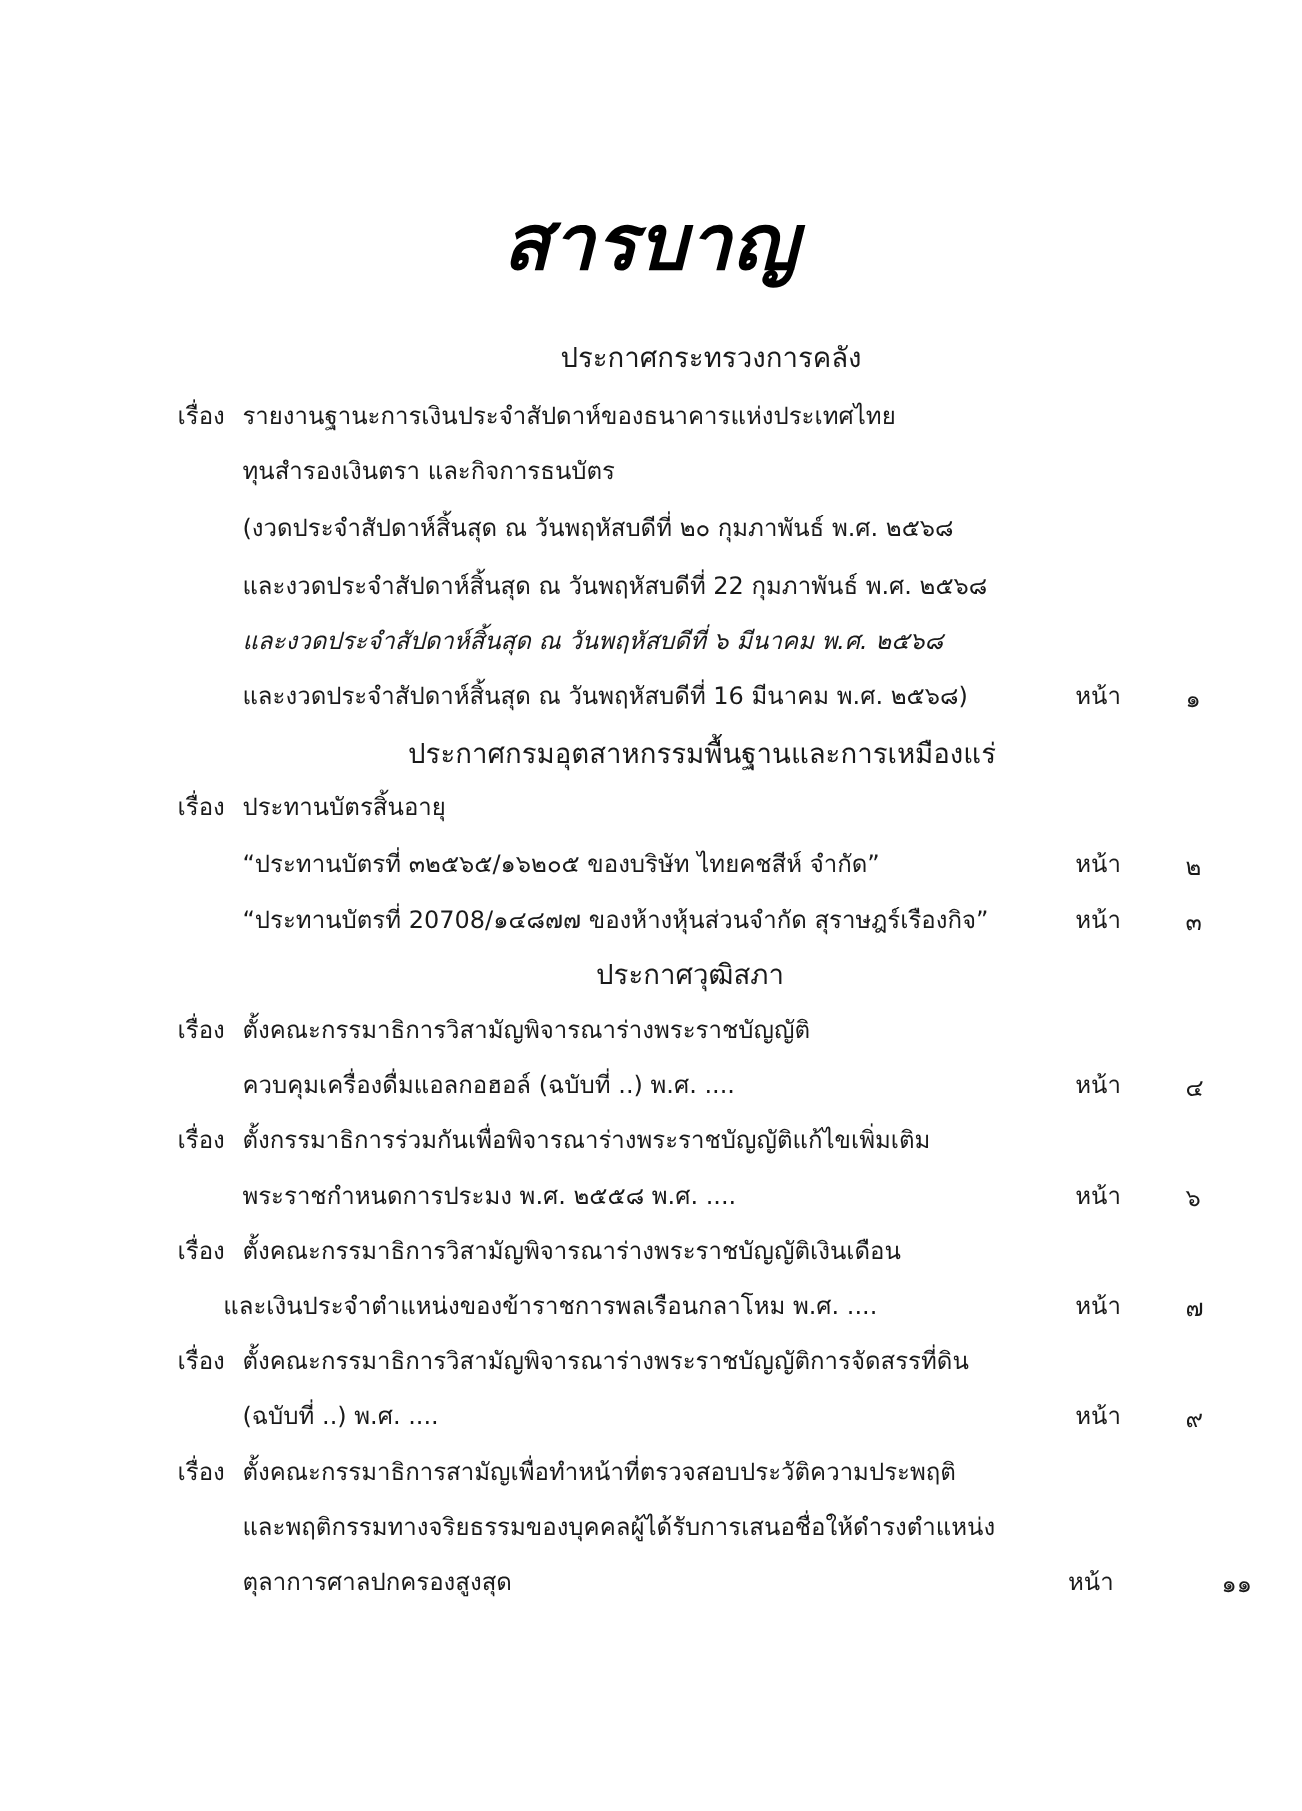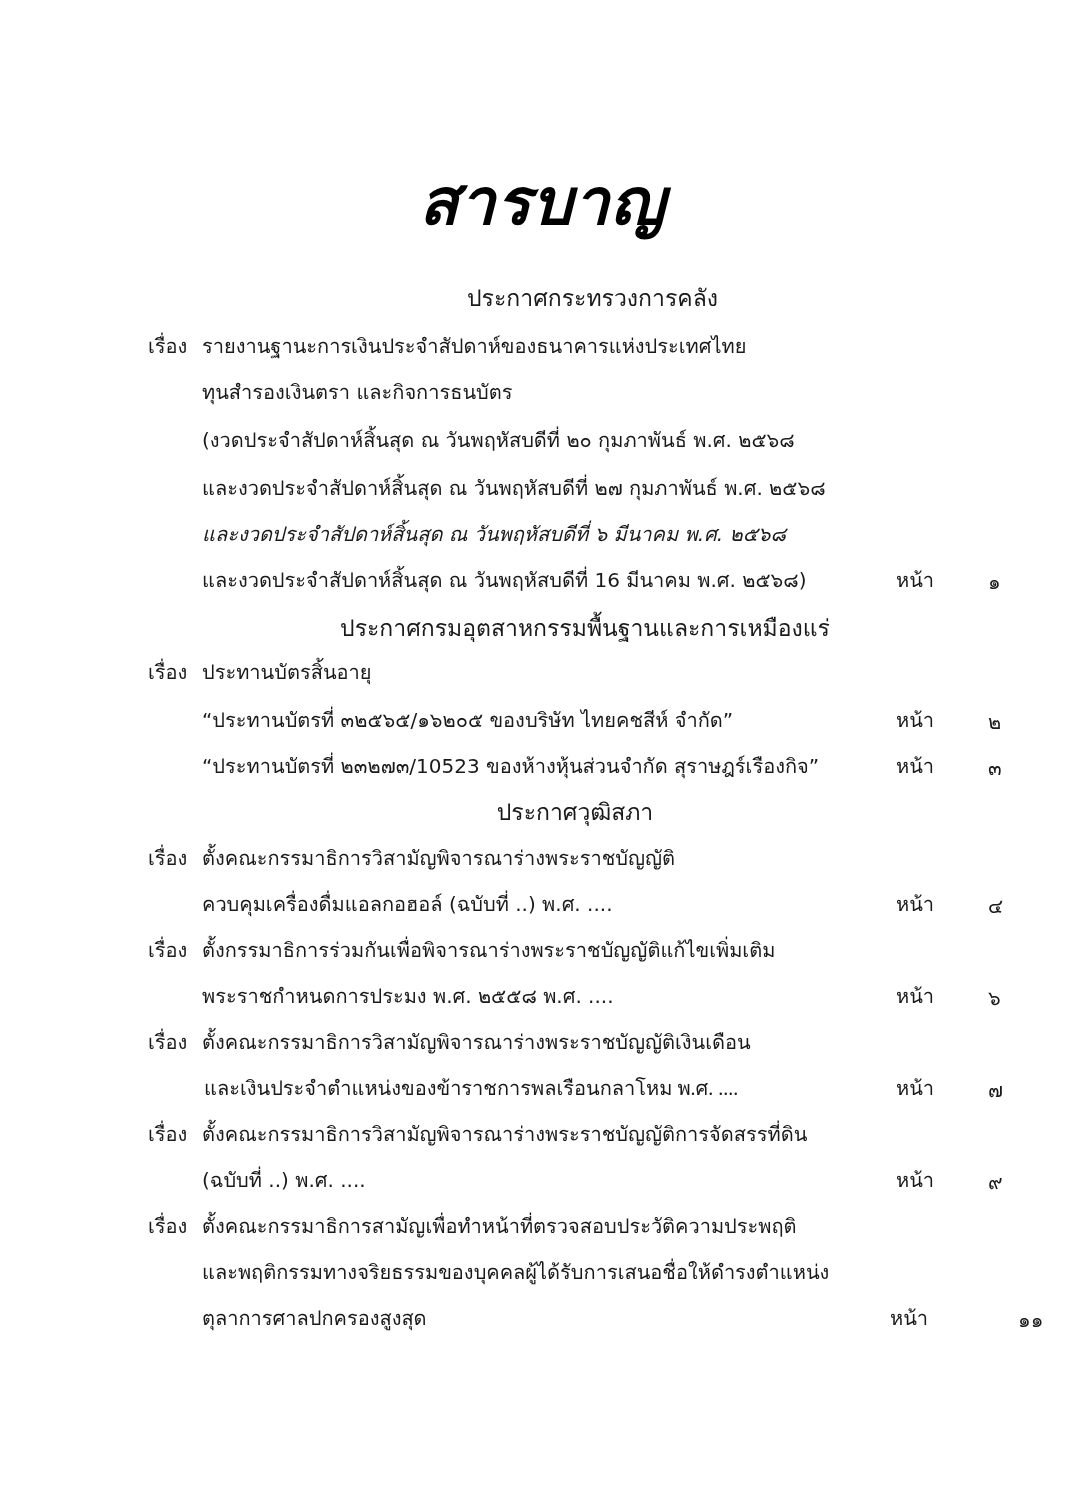--- a/index.html
+++ b/index.html
@@ -26,53 +26,53 @@
 </head>
 <body>
 
 <div class="title">สารบาญ</div>
 
 <div class="section" style="left:0;width:1185px;top:280px;">ประกาศกระทรวงการคลัง</div>
 <div class="label" style="top:330px;">เรื่อง</div>
 <div class="line" style="left:202px;top:330px;font-family:Liberation Mono, monospace;">รายงานฐานะการเงินประจำสัปดาห์ของธนาคารแห่งประเทศไทย</div>
 <div class="line" style="left:202px;top:376px;">ทุนสำรองเงินตรา  และกิจการธนบัตร</div>
 <div class="line" style="left:202px;top:424px;">(งวดประจำสัปดาห์สิ้นสุด ณ วันพฤหัสบดีที่ ๒๐ กุมภาพันธ์ พ.ศ. ๒๕๖๘</div>
-<div class="line" style="left:202px;top:472px;">และงวดประจำสัปดาห์สิ้นสุด ณ วันพฤหัสบดีที่ ๒๗ กุมภาพันธ์ พ.ศ. ๒๕๖๘</div>
+<div class="line" style="left:202px;top:472px;">และงวดประจำสัปดาห์สิ้นสุด ณ วันพฤหัสบดีที่ 22 กุมภาพันธ์ พ.ศ. ๒๕๖๘</div>
 <div class="line" style="left:202px;top:518px;font-style:italic;">และงวดประจำสัปดาห์สิ้นสุด ณ วันพฤหัสบดีที่ ๖ มีนาคม พ.ศ. ๒๕๖๘</div>
 <div class="line" style="left:202px;top:564px;">และงวดประจำสัปดาห์สิ้นสุด ณ วันพฤหัสบดีที่ 16 มีนาคม พ.ศ. ๒๕๖๘)</div>
 <div class="page-word" style="left:896px;top:564px;">หน้า</div>
 <div class="page-num" style="left:988px;top:566px;">๑</div>
 
 <div class="section" style="left:0;width:1170px;top:610px;">ประกาศกรมอุตสาหกรรมพื้นฐานและการเหมืองแร่</div>
 <div class="label" style="top:656px;">เรื่อง</div>
 <div class="line" style="left:202px;top:656px;">ประทานบัตรสิ้นอายุ</div>
 <div class="line" style="left:202px;top:704px;">“ประทานบัตรที่ ๓๒๕๖๕/๑๖๒๐๕ ของบริษัท ไทยคชสีห์ จำกัด”</div>
 <div class="page-word" style="left:896px;top:704px;">หน้า</div>
 <div class="page-num" style="left:988px;top:706px;">๒</div>
-<div class="line" style="left:202px;top:750px;">“ประทานบัตรที่ ๒๓๒๗๓/10523 ของห้างหุ้นส่วนจำกัด สุราษฎร์เรืองกิจ”</div>
+<div class="line" style="left:202px;top:750px;">“ประทานบัตรที่ 20708/๑๔๘๗๗ ของห้างหุ้นส่วนจำกัด สุราษฎร์เรืองกิจ”</div>
 <div class="page-word" style="left:896px;top:750px;">หน้า</div>
 <div class="page-num" style="left:988px;top:752px;">๓</div>
 
 <div class="section" style="left:0;width:1150px;top:794px;">ประกาศวุฒิสภา</div>
 
 <div class="label" style="top:842px;">เรื่อง</div>
 <div class="line" style="left:202px;top:842px;">ตั้งคณะกรรมาธิการวิสามัญพิจารณาร่างพระราชบัญญัติ</div>
 <div class="line" style="left:202px;top:888px;">ควบคุมเครื่องดื่มแอลกอฮอล์ (ฉบับที่ ..) พ.ศ. ....</div>
 <div class="page-word" style="left:896px;top:888px;">หน้า</div>
 <div class="page-num" style="left:988px;top:890px;">๔</div>
 
 <div class="label" style="top:934px;">เรื่อง</div>
 <div class="line" style="left:202px;top:934px;">ตั้งกรรมาธิการร่วมกันเพื่อพิจารณาร่างพระราชบัญญัติแก้ไขเพิ่มเติม</div>
 <div class="line" style="left:202px;top:980px;">พระราชกำหนดการประมง พ.ศ. ๒๕๕๘ พ.ศ. ....</div>
 <div class="page-word" style="left:896px;top:980px;">หน้า</div>
 <div class="page-num" style="left:988px;top:982px;">๖</div>
 
 <div class="label" style="top:1026px;">เรื่อง</div>
 <div class="line" style="left:202px;top:1026px;">ตั้งคณะกรรมาธิการวิสามัญพิจารณาร่างพระราชบัญญัติเงินเดือน</div>
-<div class="line" style="left:204px;top:1072px;font-family:Liberation Serif, serif;">และเงินประจำตำแหน่งของข้าราชการพลเรือนกลาโหม  พ.ศ. ....</div>
+<div class="line" style="left:186px;top:1072px;">และเงินประจำตำแหน่งของข้าราชการพลเรือนกลาโหม  พ.ศ. ....</div>
 <div class="page-word" style="left:896px;top:1072px;">หน้า</div>
 <div class="page-num" style="left:988px;top:1074px;">๗</div>
 
 <div class="label" style="top:1118px;">เรื่อง</div>
 <div class="line" style="left:202px;top:1118px;">ตั้งคณะกรรมาธิการวิสามัญพิจารณาร่างพระราชบัญญัติการจัดสรรที่ดิน</div>
 <div class="line" style="left:202px;top:1164px;">(ฉบับที่ ..) พ.ศ. ....</div>
 <div class="page-word" style="left:896px;top:1164px;">หน้า</div>
 <div class="page-num" style="left:988px;top:1166px;">๙</div>
 
 <div class="label" style="top:1210px;">เรื่อง</div>

